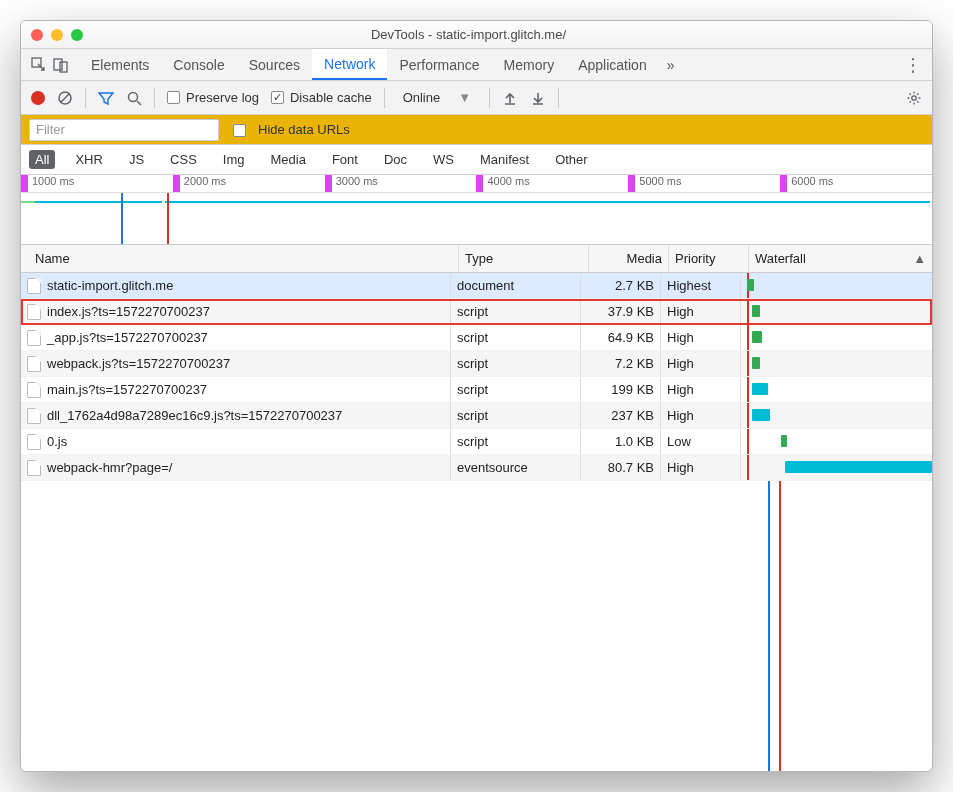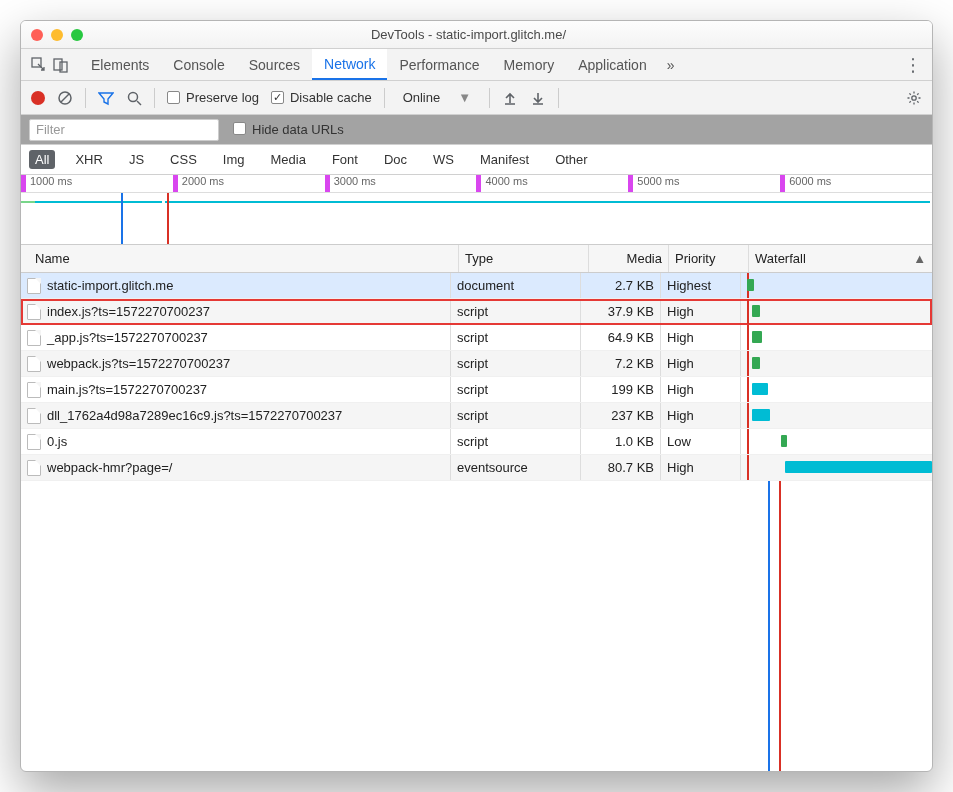--- a/index.html
+++ b/index.html
@@ -44,34 +44,34 @@
   .chk { width:13px; height:13px; border:1px solid #888; border-radius:2px; display:inline-flex; align-items:center; justify-content:center; background:#fff;}
   .chk.on::after{content:"✓"; font-size:11px; color:#333;}
   .sep{width:1px;height:20px;background:#ccc;}
   .sel{display:flex;align-items:center;gap:18px;padding:0 6px;}
   .arr{color:#888;}
   .gear{margin-left:auto;}
   
   .filterrow{
     height:30px; display:flex; align-items:center; gap:14px;
     padding:0 8px; border-bottom:1px solid #d0d0d0; font-size:13px; color:#333;
-    background:#a3a3a3;
+    background:#eab308;
   }
   .filterbox{width:190px;height:22px;border:1px solid #ccc;border-radius:2px;padding:0 6px;color:#999;display:flex;align-items:center;background:#fff;}
   
   .chips{
     height:30px;display:flex;align-items:center;gap:14px;padding:0 8px;
     border-bottom:1px solid #d0d0d0;font-size:13px;color:#333;background:#fff;
   }
   .chip{padding:2px 6px;border-radius:3px;}
   .chip.active{background:#5f6368;color:#fff;}
   
   .timeline{height:70px;border-bottom:1px solid #ccc;background:#fff;position:relative;}
   .tl-ticks{height:18px;border-bottom:1px solid #ddd;display:flex;font-size:11px;color:#666;}
-  .tl-tick{flex:1;border-left:5px solid #d946ef;padding-left:4px;}
+  .tl-tick{flex:1;border-left:7px solid #d946ef;padding-left:4px;}
   .tl-body{position:absolute;left:0;right:0;top:18px;bottom:0;}
   .tl-body .bar{position:absolute;height:2px;background:#00bcd4;}
   .tl-body .vline{position:absolute;top:0;bottom:0;width:2px;}
   
   .table{flex:1;display:flex;flex-direction:column;overflow:hidden;font-size:13px;color:#222;}
   .thead{display:flex;height:28px;background:#f6f6f6;border-bottom:1px solid #ccc;align-items:center;padding-left:8px;}
   .th,.td{padding:0 6px;display:flex;align-items:center;height:100%;}
   .c-name{flex:0 0 430px;border-right:1px solid #ddd;}
   .c-type{flex:0 0 130px;border-right:1px solid #ddd;}
   .c-size{flex:0 0 80px;border-right:1px solid #ddd;justify-content:flex-end;}
@@ -192,21 +192,21 @@
           <circle cx="8" cy="8" r="2.2" fill="none" stroke="#5f6368" stroke-width="1.3"></circle>
           <path d="M8 1.5 V3.5 M8 12.5 V14.5 M1.5 8 H3.5 M12.5 8 H14.5 M3.4 3.4 L4.8 4.8 M11.2 11.2 L12.6 12.6 M12.6 3.4 L11.2 4.8 M4.8 11.2 L3.4 12.6" stroke="#5f6368" stroke-width="1.3"></path>
         </svg>
     </span>
   </div>
 
   <div class="filterrow">
     <div class="filterbox" title="Filter">
       <span style="color:#999">Filter</span>
     </div>
-    <label style="display:flex;align-items:flex-start;gap:6px">
+    <label style="display:flex;align-items:flex-end;gap:12px">
       <span class="chk"></span>
       <span>Hide data URLs</span>
     </label>
   </div>
 
   <div class="chips" id="chips">
       <span class="chip active">All</span>
       <span class="chip">XHR</span>
       <span class="chip">JS</span>
       <span class="chip">CSS</span>

